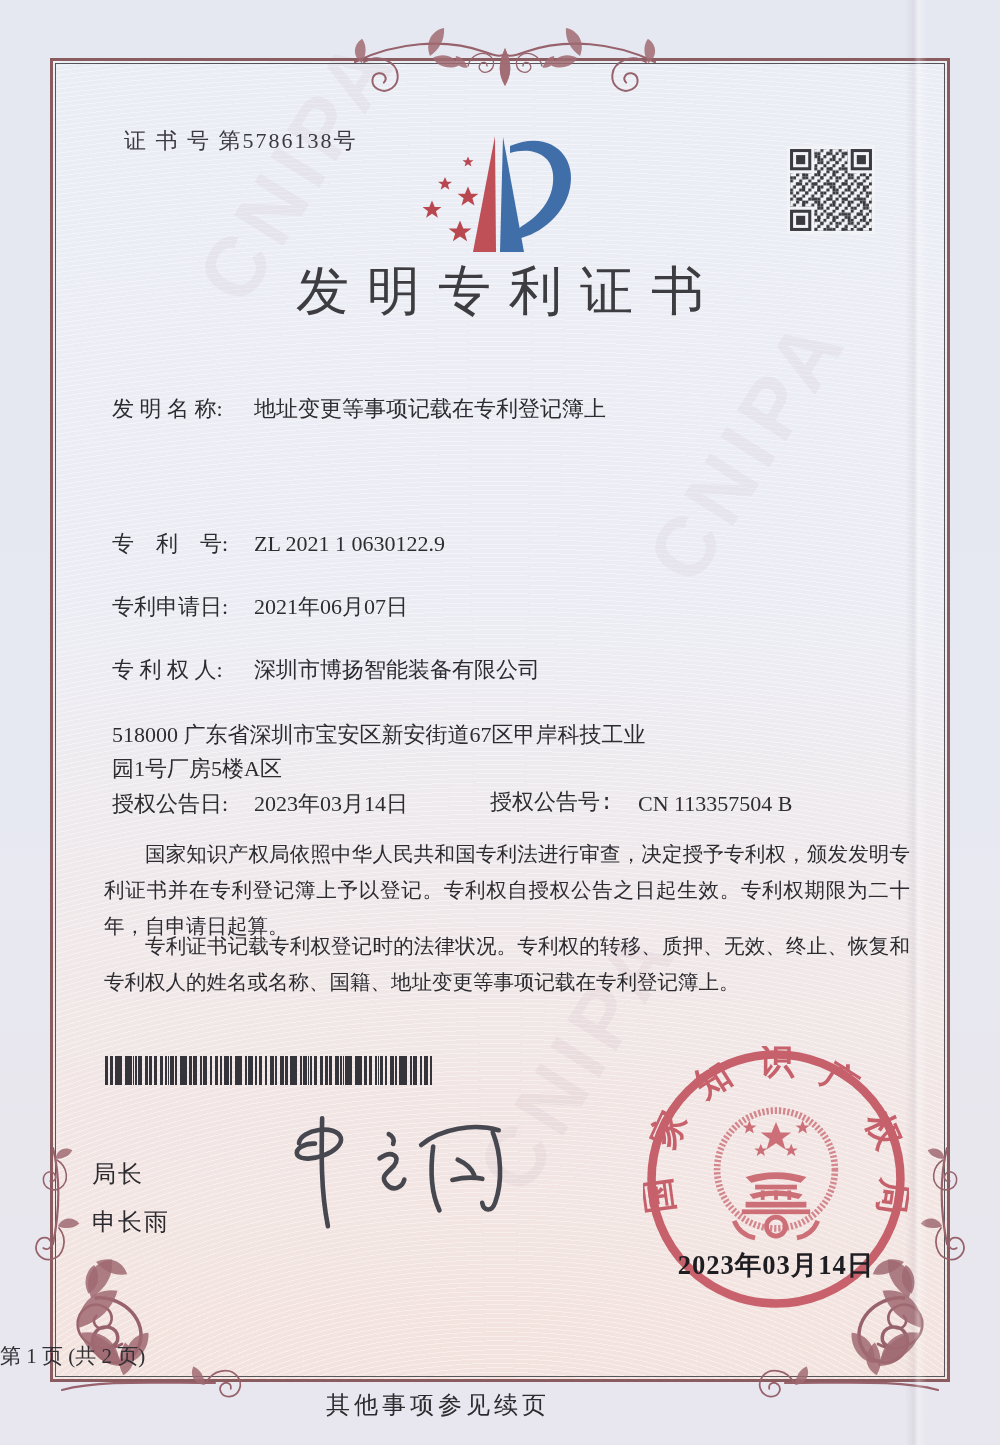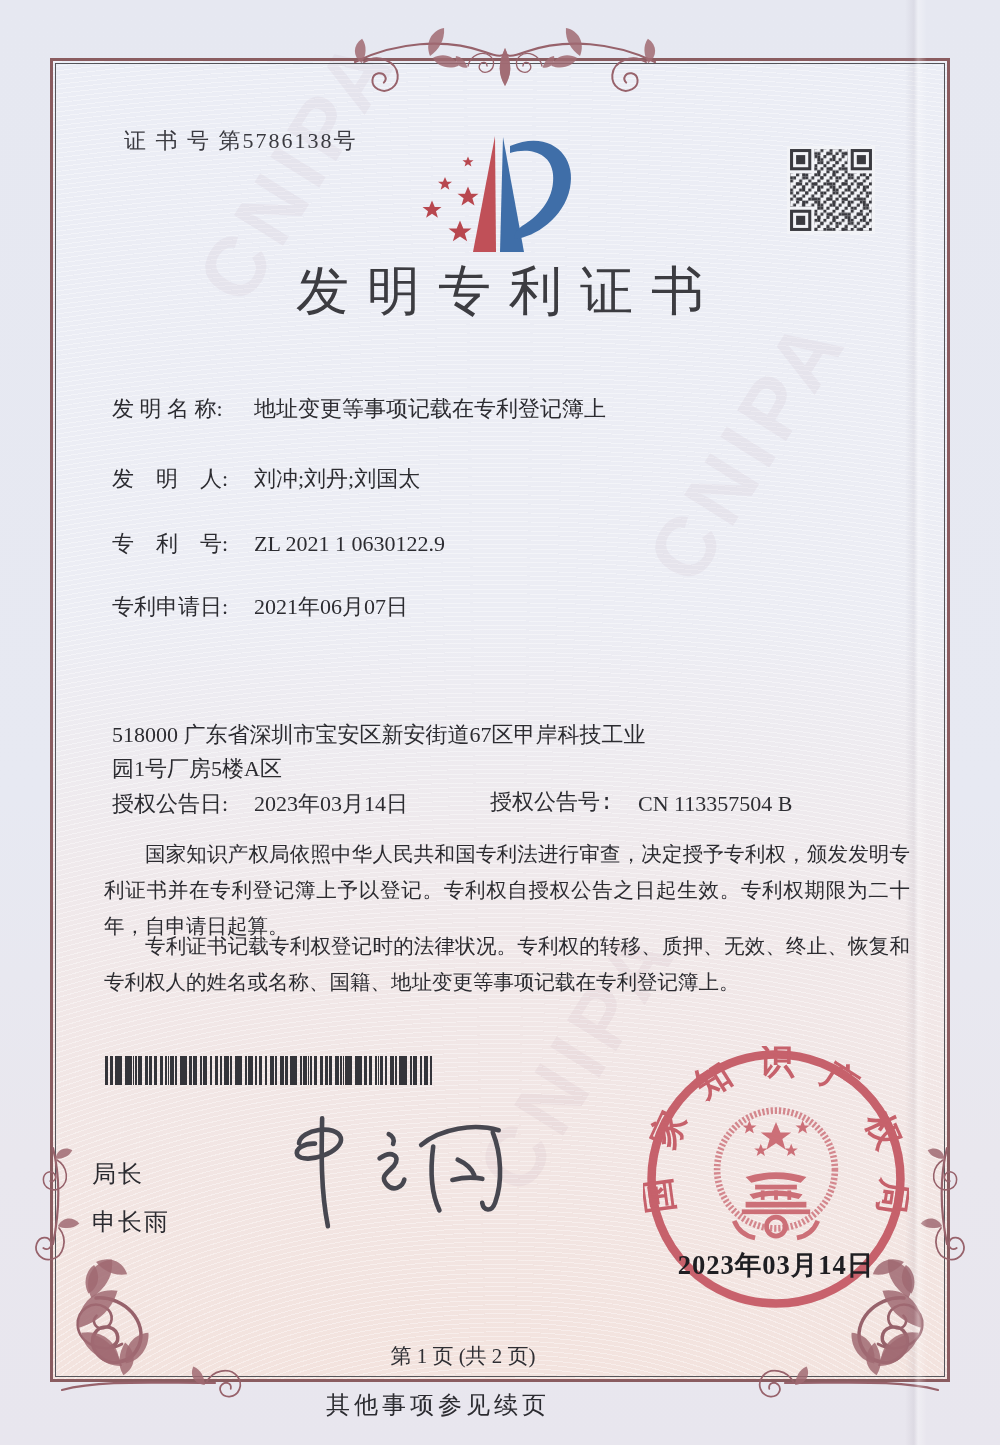--- a/index.html
+++ b/index.html
@@ -28,21 +28,21 @@
   .grant-col2 .lbl{width:148px;flex:none;font-family:Liberation Mono, monospace;}
   .para{left:104px;width:806px;font-size:20.5px;line-height:36px;text-align:justify;
         text-indent:2em;color:#2b2b30;}
   .barcode{left:105px;top:1056px;width:327px;height:29px;
     background-image:
       repeating-linear-gradient(90deg,#34343a 0 2px,rgba(0,0,0,0) 2px 5px),
       repeating-linear-gradient(90deg,#34343a 0 3px,rgba(0,0,0,0) 3px 11px),
       repeating-linear-gradient(90deg,#34343a 0 1px,rgba(0,0,0,0) 1px 7px);
   }
   .official{left:92px;font-size:24px;color:#2b2b30;letter-spacing:2px;margin-top:12px;}
-  .footer-page{left:0;top:1342px;width:926px;text-align:center;font-size:21px;color:#2f2f34;}
+  .footer-page{left:0;top:1342px;width:926px;font-size:21px;color:#2f2f34;}
   .footer-note{left:0;top:1389px;width:876px;text-align:center;font-size:24px;letter-spacing:4px;color:#2b2b30;font-family:Liberation Serif, serif;}
   .wm{position:absolute;font-family:"Liberation Sans",sans-serif;font-weight:bold;
       font-size:84px;letter-spacing:8px;color:rgba(150,120,145,.07);transform:rotate(-58deg);}
   .crease{position:absolute;left:905px;top:0;width:22px;height:1445px;
       background:linear-gradient(90deg,rgba(255,255,255,0),rgba(120,110,130,.10) 40%,rgba(255,255,255,.30) 60%,rgba(255,255,255,0));}
   .os{fill:none;stroke:#97626b;stroke-width:2.2px;stroke-linecap:round;}
   .of{fill:#a06a72;stroke:none;opacity:.85;}
   svg{display:block;}
 </style>
 </head>
@@ -147,31 +147,31 @@
         <rect x="3" y="23" width="3" height="3" fill="#3a3a40"></rect>
     </g>
   </svg>
 
   <div class="abs title">发明专利证书</div>
 
   <div class="abs row" style="top:392px">
     <span class="lbl">发 明 名 称:</span>
     <span class="val">地址变更等事项记载在专利登记簿上</span>
   </div>
-  <div class="abs row" style="top:462px">
-    <span class="lbl">发　明　人:</span>
-    <span class="val">刘冲;刘丹;刘国太</span>
-  </div>
   <div class="abs row" style="top:527px">
     <span class="lbl">专　利　号:</span>
     <span class="val">ZL 2021 1 0630122.9</span>
   </div>
   <div class="abs row" style="top:590px">
     <span class="lbl">专利申请日:</span>
     <span class="val">2021年06月07日</span>
+  </div>
+  <div class="abs row" style="top:653px">
+    <span class="lbl">专 利 权 人:</span>
+    <span class="val">深圳市博扬智能装备有限公司</span>
   </div>
   <div class="abs row" style="top:718px">
     <span class="val">518000 广东省深圳市宝安区新安街道67区甲岸科技工业
 园1号厂房5楼A区</span>
   </div>
   <div class="abs row" style="top:787px">
     <span class="lbl">授权公告日:</span>
     <span class="val">2023年03月14日</span>
   </div>
   <div class="abs grant-col2" style="top:787px">

